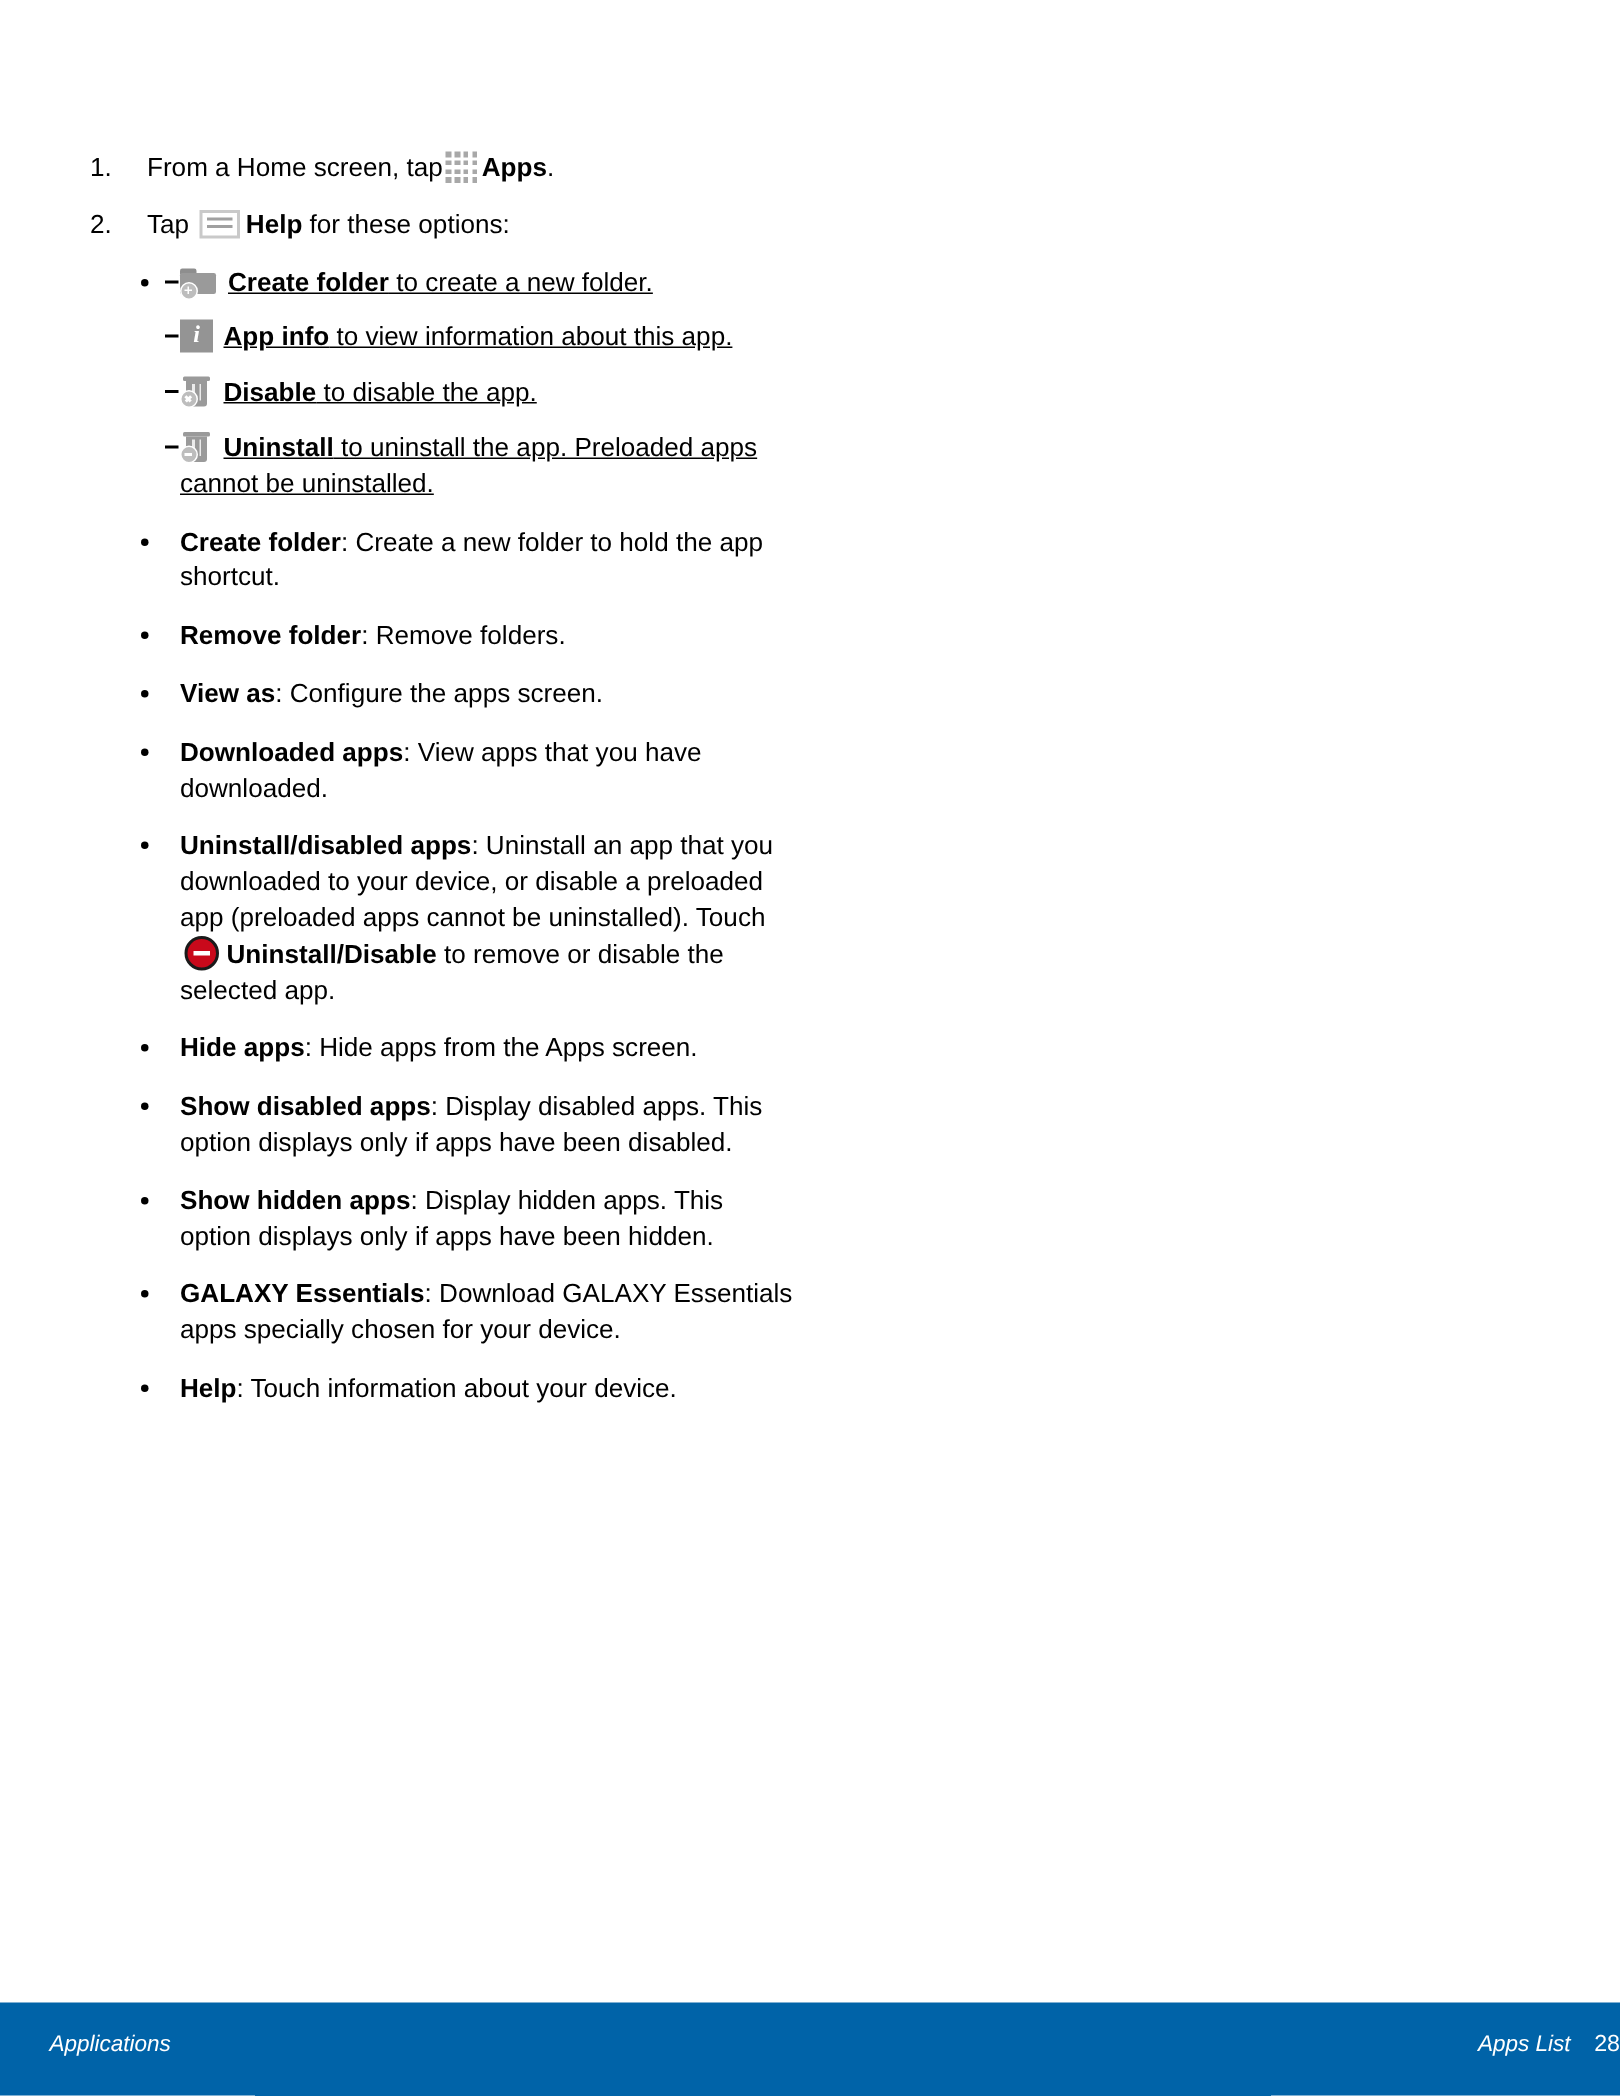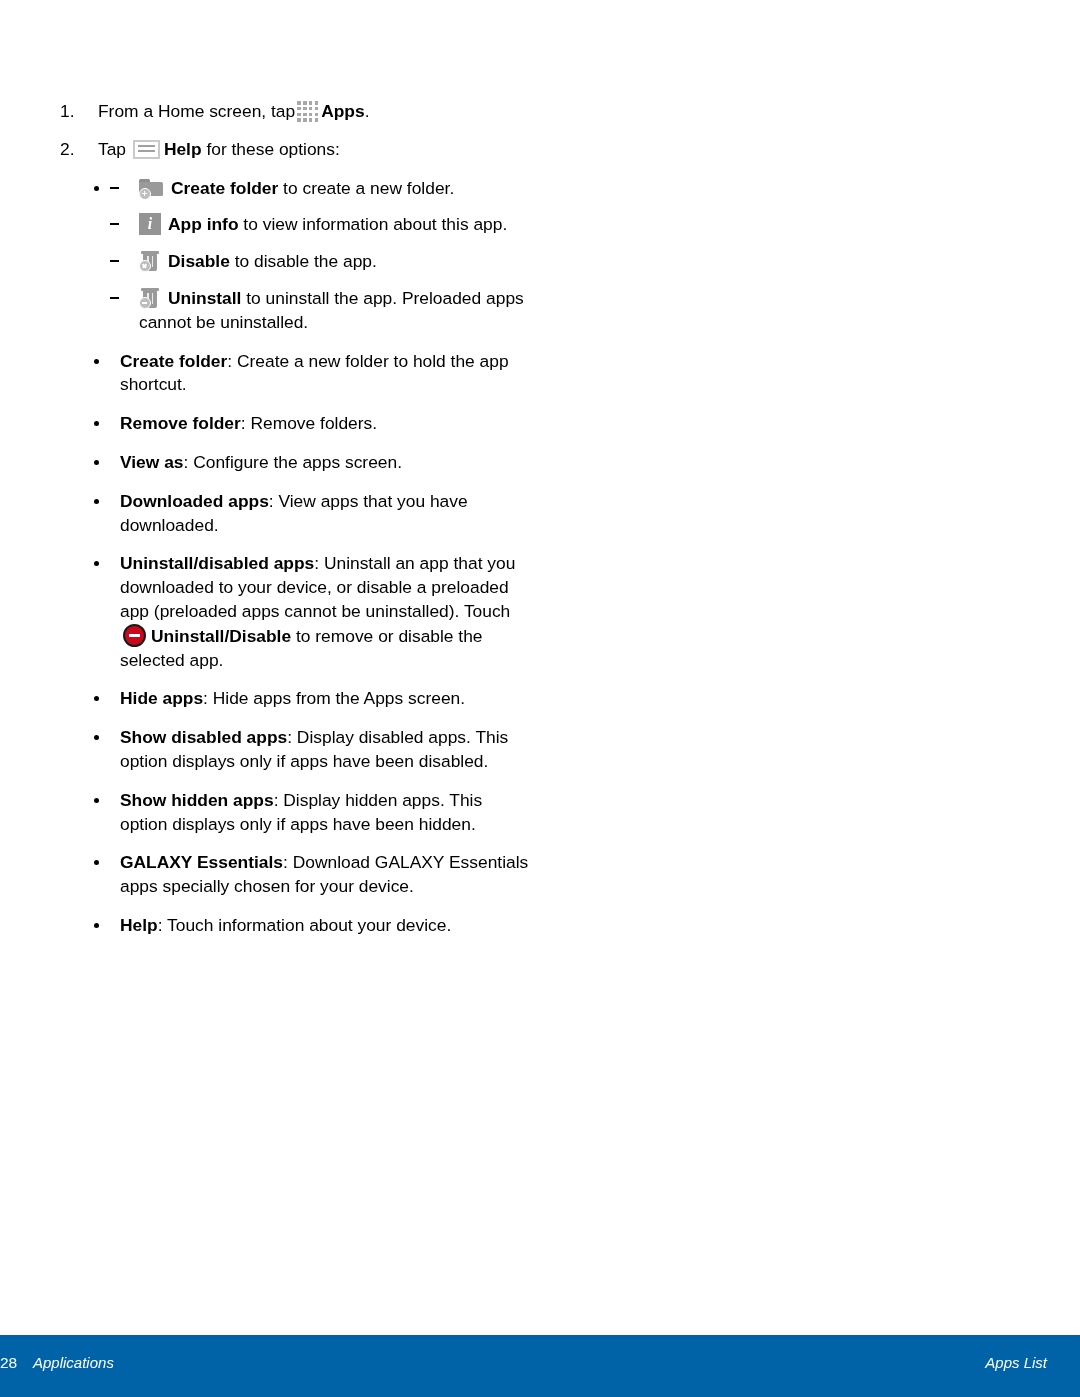--- a/index.html
+++ b/index.html
@@ -84,21 +84,22 @@
   }
   .subitem > .dash {
     position: absolute;
     left: 0;
     top: 10px;
     width: 9px;
     height: 2px;
     background: #000;
   }
   .subitem-body {
-    margin-left: 29px;
+    margin-left: 10px;
+    text-decoration: underline;
   }
 
   b, .b { font-weight: bold; }
 
   
   .icon {
     display: inline-block;
     vertical-align: -5px;
     position: relative;
   }
@@ -291,21 +292,21 @@
     position: absolute;
     top: 19px;
     color: #ffffff;
     font-size: 15px;
     font-style: italic;
   }
   .footer-left  { left: 33px; }
   .footer-right { right: 33px; margin-left: 45px; }
   .footer-center {
     left: 0; right: 0;
-    text-align: left;
+    text-align: right;
     font-style: normal;
     font-size: 15.5px;
   }
 </style>
 </head>
 <body>
 
 <div class="page">
 
 

